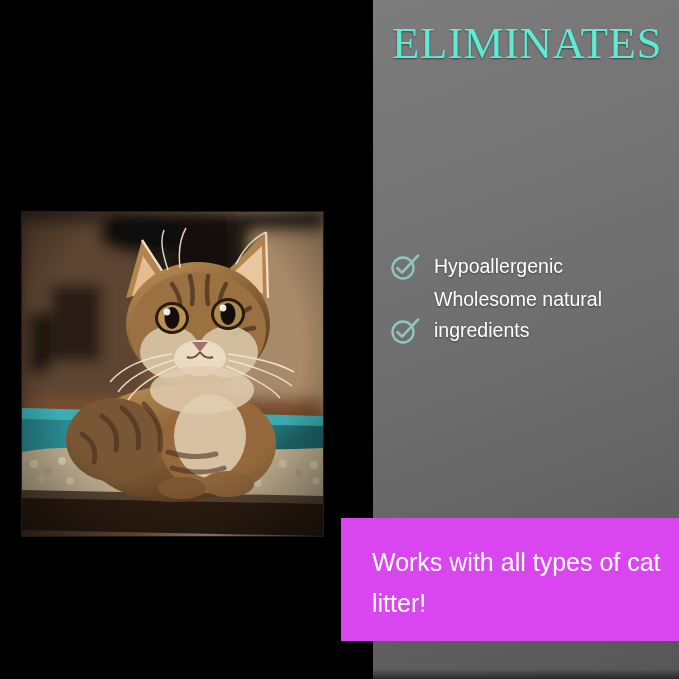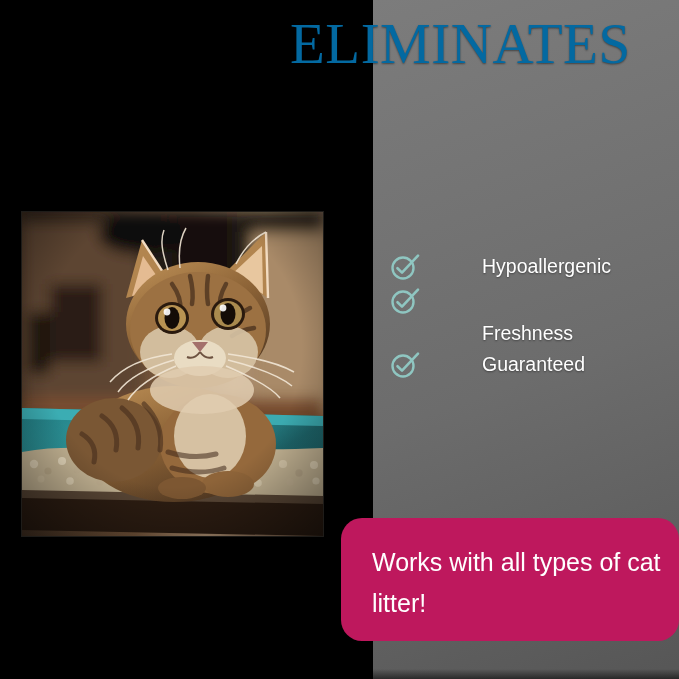--- a/index.html
+++ b/index.html
@@ -36,42 +36,42 @@
     height: 10px;
     background: linear-gradient(to bottom, rgba(0,0,0,0) 0%, rgba(0,0,0,0.55) 100%);
   }
 
   
   .headline {
     position: absolute;
     left: 290px;
     top: 18px;
     width: 372px;
+    text-align: right;
     font-family: "Liberation Serif", serif;
-    color: #0369a1;
-    font-size: 57px;
+    color: #5eead4;
+    font-size: 45px;
     line-height: 51px;
     letter-spacing: 0.5px;
     text-shadow: 0 1px 2px rgba(0,0,0,0.45);
     white-space: nowrap;
   }
   .headline .hl-line { display: block; }
 
   
   .features {
     position: absolute;
     left: 390px;
     top: 250px;
     width: 280px;
   }
   .feature-row {
     display: flex;
     align-items: flex-end;
     margin-bottom: 2px;
-    gap: 48px;
   }
   .check-icon {
     flex: 0 0 auto;
     width: 30px;
     height: 30px;
     margin-right: 14px;
     margin-top: 2px;
   }
   .check-icon svg { display: block; }
   .feature-text {
@@ -95,22 +95,21 @@
   }
   .photo svg { display: block; }
 
   
   .callout {
     position: absolute;
     left: 341px;
     top: 518px;
     width: 338px;
     height: 123px;
-    background: #be185d;
-    border-radius: 21px;
+    background: #d946ef;
   }
   .callout-text {
     position: absolute;
     left: 31px;
     top: 24px;
     width: 290px;
     color: #ffffff;
     font-size: 25px;
     line-height: 41px;
     font-family: "Liberation Sans", sans-serif;
@@ -151,31 +150,23 @@
     </div>
 
 
     <div class="feature-row">
       <span class="check-icon">
         <svg width="30" height="30" viewBox="0 0 30 30">
           <circle cx="13" cy="16" r="10.5" fill="none" stroke="#8fc6c1" stroke-width="2.4"></circle>
           <path d="M7.5 16.2 L12 20.6 L28 3.6" fill="none" stroke="#8fc6c1" stroke-width="2.6" stroke-linecap="round" stroke-linejoin="round"></path>
         </svg>
       </span>
+      <span class="feature-text">Wholesome natural ingredients</span>
     </div>
 
-    <div class="feature-row">
-      <span class="check-icon">
-        <svg width="30" height="30" viewBox="0 0 30 30">
-          <circle cx="13" cy="16" r="10.5" fill="none" stroke="#8fc6c1" stroke-width="2.4"></circle>
-          <path d="M7.5 16.2 L12 20.6 L28 3.6" fill="none" stroke="#8fc6c1" stroke-width="2.6" stroke-linecap="round" stroke-linejoin="round"></path>
-        </svg>
-      </span>
-      <span class="feature-text">Freshness Guaranteed</span>
-    </div>
 
   </div>
 
   <div class="photo">
     <svg width="301" height="324" viewBox="0 0 301 324">
       <defs>
         <linearGradient id="bgRoom" x1="0" y1="0" x2="0.35" y2="1">
           <stop offset="0%" stop-color="#4a3526"></stop>
           <stop offset="35%" stop-color="#6b4e36"></stop>
           <stop offset="70%" stop-color="#8a6344"></stop>

